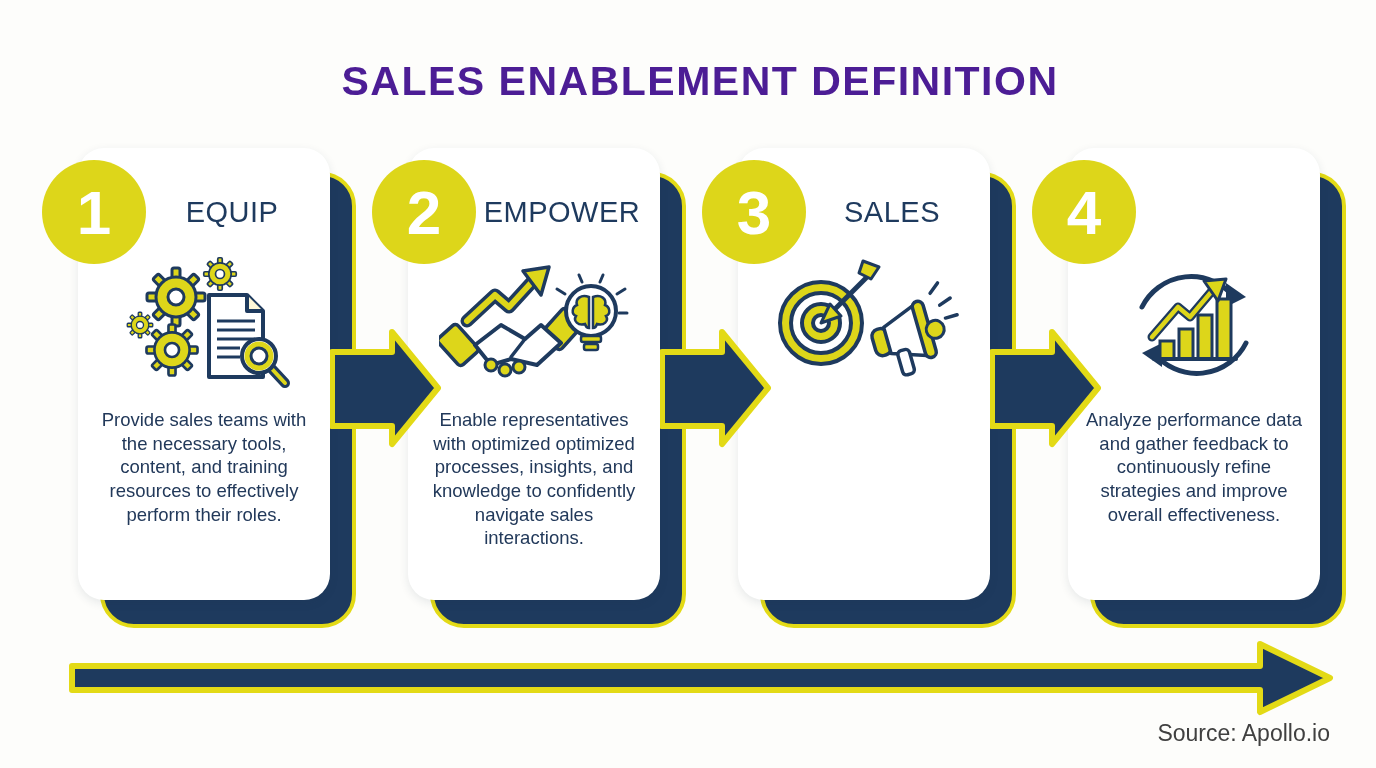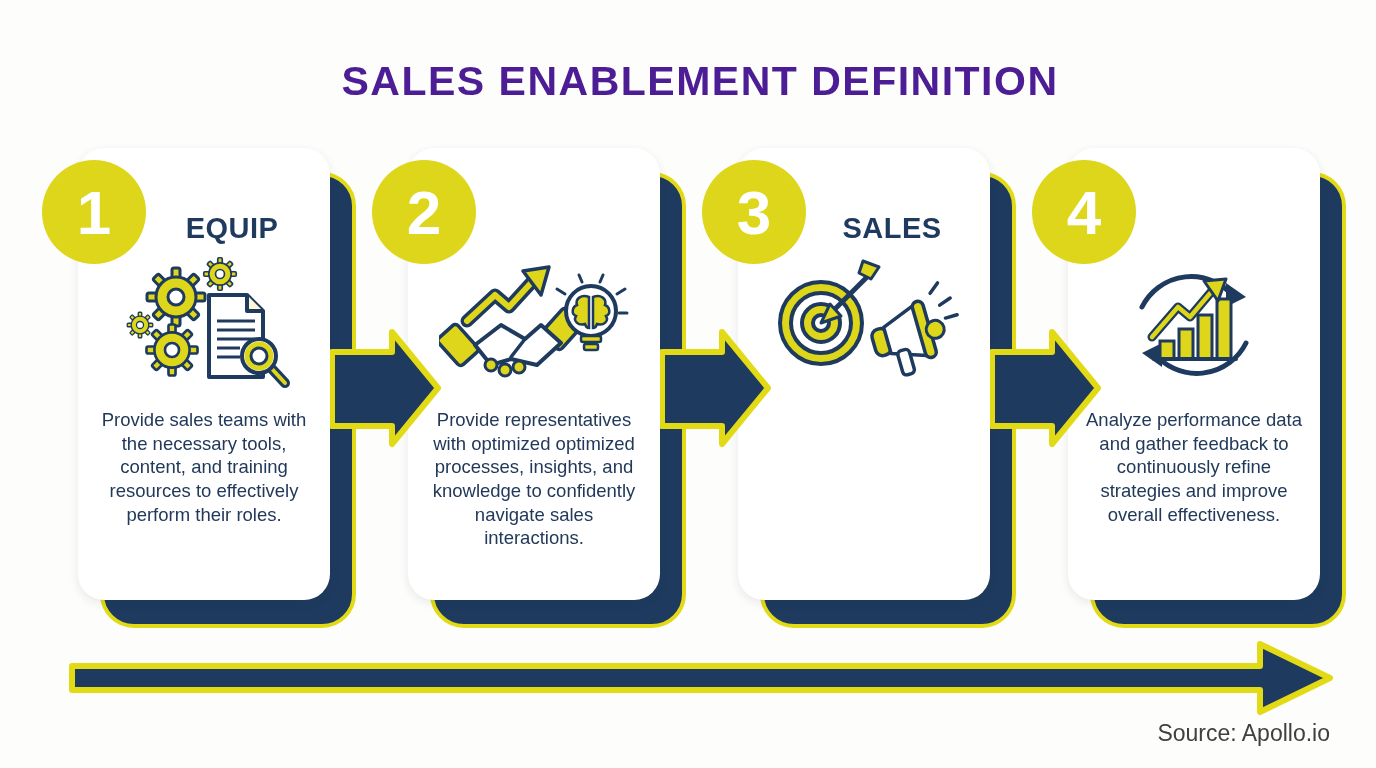--- a/index.html
+++ b/index.html
@@ -29,22 +29,22 @@
     background:#ffffff; border-radius:26px;
     box-shadow:0 3px 10px rgba(30,45,70,0.10);
   }
   .step-num {
     position:absolute; left:-36px; top:12px; width:104px; height:104px;
     border-radius:50%; background:#ddd61a; z-index:3;
     display:flex; align-items:center; justify-content:center;
     color:#ffffff; font-size:62px; font-weight:700;
   }
   .step-title {
-    position:absolute; top:48px; left:62px; right:6px; margin:16px;
-    text-align:center; font-size:29px; font-weight:700; letter-spacing:0.5px;
+    position:absolute; top:48px; left:62px; right:6px; margin:0;
+    text-align:center; font-size:29px; font-weight:400; letter-spacing:0.5px;
     color:#1e3a5e; z-index:2;
   }
   .icon-area {
     position:absolute; top:102px; left:0; width:100%; height:150px;
     display:flex; align-items:center; justify-content:center; z-index:2;
   }
   .step-desc {
     position:absolute; top:252px; left:10px; right:10px; margin:8px;
     text-align:center; font-size:18.5px; line-height:1.28; font-weight:500;
     color:#22395a; z-index:2;
@@ -113,20 +113,21 @@
       <p class="step-desc">Provide sales teams with the necessary tools, content, and training resources to effectively perform their roles.</p>
     </div>
     <div class="step-num">
       <span>1</span>
     </div>
   </div>
 
   <div class="card card-empower">
     <div class="card-shadow"></div>
     <div class="card-front">
+      <h2 class="step-title">EMPOWER</h2>
       <div class="icon-area">
         <svg width="190" height="145" viewBox="0 0 190 145">
           <path d="M28,68 L56,42 L70,54 L92,30" fill="none" stroke="#1e3a5e" stroke-width="13" stroke-linejoin="round" stroke-linecap="round"></path>
           <path d="M28,68 L56,42 L70,54 L92,30" fill="none" stroke="#ddd61a" stroke-width="6" stroke-linejoin="round" stroke-linecap="round"></path>
           <polygon points="84,18 110,14 102,42" fill="#ddd61a" stroke="#1e3a5e" stroke-width="3.5" stroke-linejoin="round"></polygon>
           <rect x="6" y="74" width="26" height="36" rx="4" transform="rotate(-42 19 92)" fill="#ddd61a" stroke="#1e3a5e" stroke-width="3.5"></rect>
           <rect x="110" y="58" width="26" height="36" rx="4" transform="rotate(42 123 76)" fill="#ddd61a" stroke="#1e3a5e" stroke-width="3.5"></rect>
           <path d="M36,92 L62,72 L86,86 L102,72 L122,90 L98,112 L72,106 L52,112 Z" fill="#ffffff" stroke="#1e3a5e" stroke-width="4" stroke-linejoin="round"></path>
           <path d="M86,86 L72,104" fill="none" stroke="#1e3a5e" stroke-width="3.5" stroke-linecap="round"></path>
           <circle cx="52" cy="112" r="6" fill="#ddd61a" stroke="#1e3a5e" stroke-width="3"></circle>
@@ -141,21 +142,21 @@
               <line x1="36" y1="2" x2="28" y2="2"></line>
             </g>
             <circle r="25" fill="#ffffff" stroke="#1e3a5e" stroke-width="4"></circle>
             <path d="M-2,-14 c-8,-3 -14,2 -12,8 c-5,2 -6,9 -1,11 c-3,5 2,10 9,8 c1,3 3,4 4,4 z" fill="#ddd61a" stroke="#1e3a5e" stroke-width="2.5"></path>
             <path d="M2,-14 c8,-3 14,2 12,8 c5,2 6,9 1,11 c3,5 -2,10 -9,8 c-1,3 -3,4 -4,4 z" fill="#ddd61a" stroke="#1e3a5e" stroke-width="2.5"></path>
             <rect x="-10" y="25" width="20" height="6" rx="2" fill="#ddd61a" stroke="#1e3a5e" stroke-width="2.5"></rect>
             <rect x="-7" y="33" width="14" height="6" rx="2" fill="#ddd61a" stroke="#1e3a5e" stroke-width="2.5"></rect>
           </g>
         </svg>
       </div>
-      <p class="step-desc">Provide representatives with optimized optimized processes, insights, and knowledge to confidently navigate sales interactions.</p>
+      <p class="step-desc">Enable representatives with optimized optimized processes, insights, and knowledge to confidently navigate sales interactions.</p>
     </div>
     <div class="step-num">
       <span>2</span>
     </div>
   </div>
 
   <div class="card card-engage">
     <div class="card-shadow"></div>
     <div class="card-front">
       <h2 class="step-title">SALES</h2>

